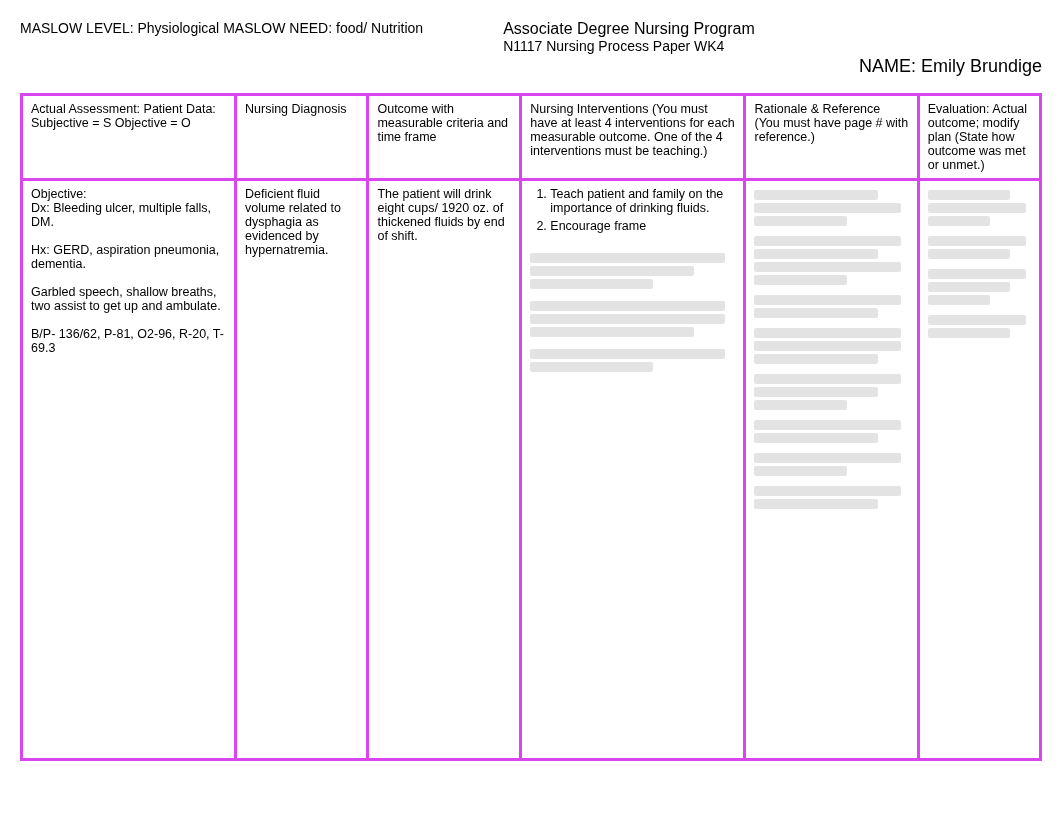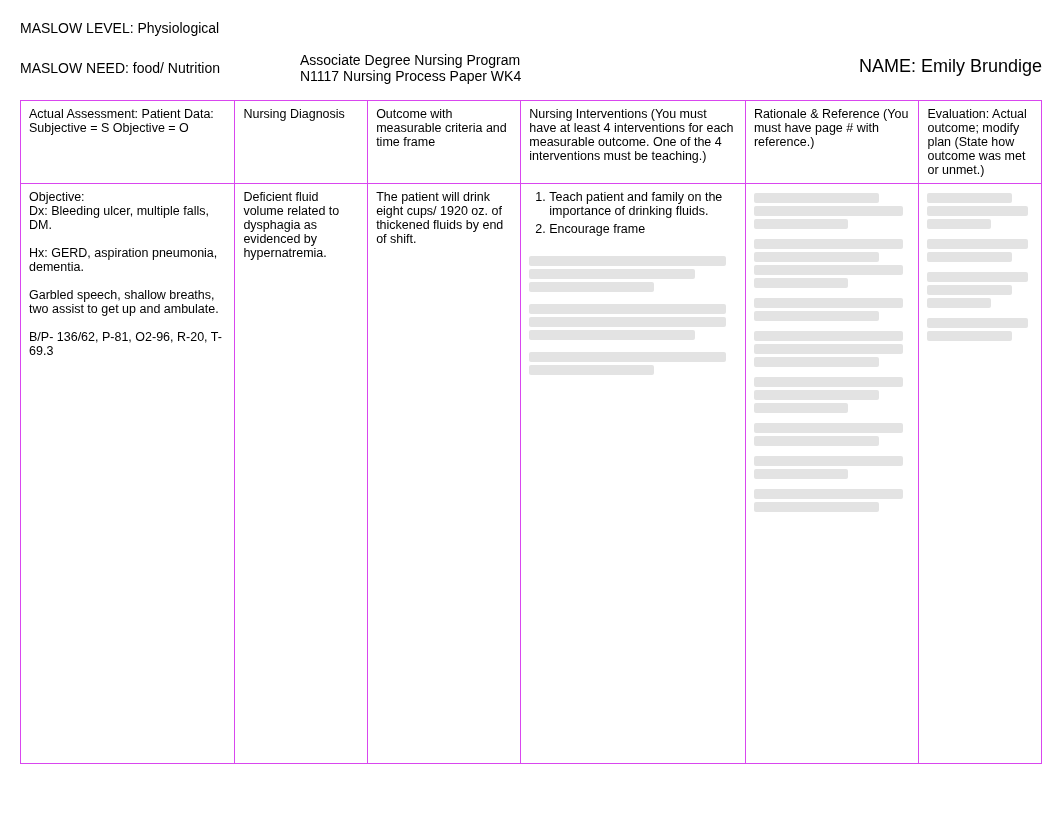--- a/index.html
+++ b/index.html
@@ -15,22 +15,22 @@
       min-height: 822px;
       padding: 20px;
     }
     .header-section {
       display: flex;
       justify-content: space-between;
       margin-bottom: 16px;
     }
     .header-left {
       display: flex;
-      flex-direction: column;
-      gap: 24px;
+      flex-direction: row;
+      gap: 4px;
     }
     .header-center {
       display: flex;
       flex-direction: column;
       align-items: flex-start;
       flex: 1;
       padding-left: 80px;
     }
     .header-right {
       display: flex;
@@ -42,36 +42,35 @@
       font-weight: normal;
     }
     .maslow-need {
       font-size: 14px;
       font-weight: normal;
     }
     .college-name {
       font-size: 14px;
     }
     .program-name {
-      font-size: 14px;
-      margin-top: 32px;
+      font-size: 16px;
     }
     .paper-title {
       font-size: 14px;
     }
     .student-name {
       font-size: 18px;
     }
     .main-table {
       width: 100%;
       border-collapse: collapse;
       border: 1px solid #aaa;
     }
     .main-table td, .main-table th {
-      border: 1px solid #d946ef;
+      border: 3px solid #d946ef;
       padding: 6px 8px;
       vertical-align: top;
       font-size: 12.5px;
     }
     .header-row td {
       background: #fff;
       font-weight: normal;
       font-size: 12.5px;
     }
     .col-assessment { width: 21%; }

